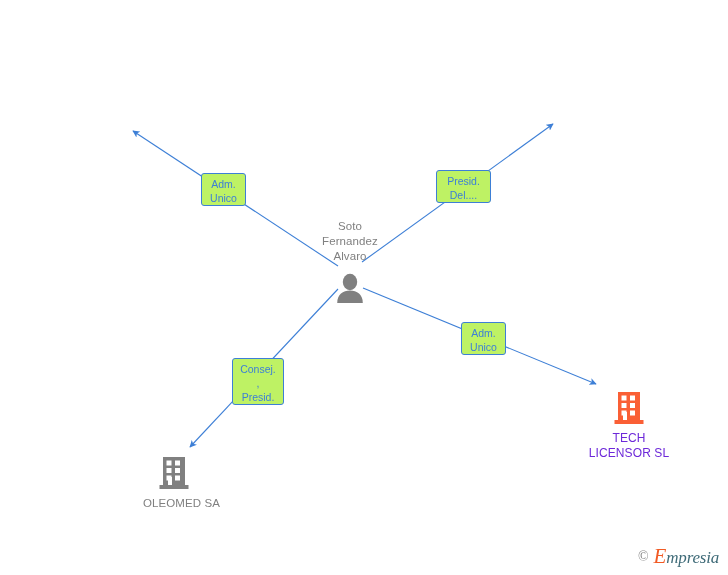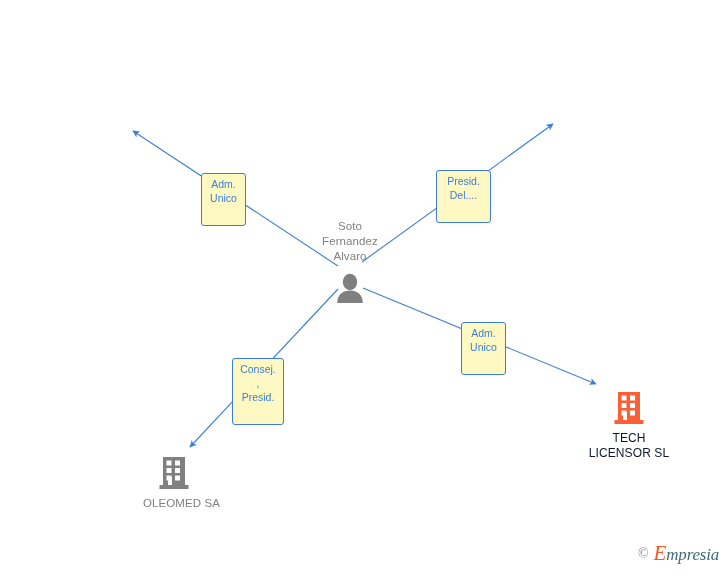--- a/index.html
+++ b/index.html
@@ -29,38 +29,38 @@
     text-align: center;
   }
   .node-label {
     color: #808080;
     font-size: 11.5px;
     line-height: 15px;
     white-space: pre-line;
     letter-spacing: 0.1px;
   }
   .node-label.strong {
-    color: #0f172a;
+    color: #6d28d9;
     font-size: 12px;
   }
   .icon-wrap {
     display: flex;
     justify-content: center;
     align-items: center;
   }
   .edge-label {
     position: absolute;
     border: 1px solid #3d7fd6;
-    background: #fef9c3;
+    background: #bef264;
     border-radius: 3px;
     color: #3d7fd6;
     font-size: 10.5px;
     line-height: 14px;
     text-align: center;
-    padding: 3px 6px 20px 6px;
+    padding: 3px 6px 0 6px;
     white-space: pre-line;
     box-sizing: border-box;
   }
   #watermark {
     position: absolute;
     right: 9px;
     bottom: 8px;
     display: flex;
     align-items: center;
     gap: 5px;
@@ -68,21 +68,21 @@
   .wm-c {
     color: #8b8b8b;
     font-size: 14px;
     line-height: 14px;
     font-family: "Liberation Serif", serif;
   }
   .wm-text {
     font-family: "Liberation Serif", serif;
     font-style: italic;
     font-size: 17px;
-    line-height: 25px;
+    line-height: 19px;
     color: #3f6b78;
     letter-spacing: -0.2px;
   }
   .wm-text .wm-cap {
     color: #f15a24;
     font-size: 21px;
   }
 </style>
 </head>
 <body>

